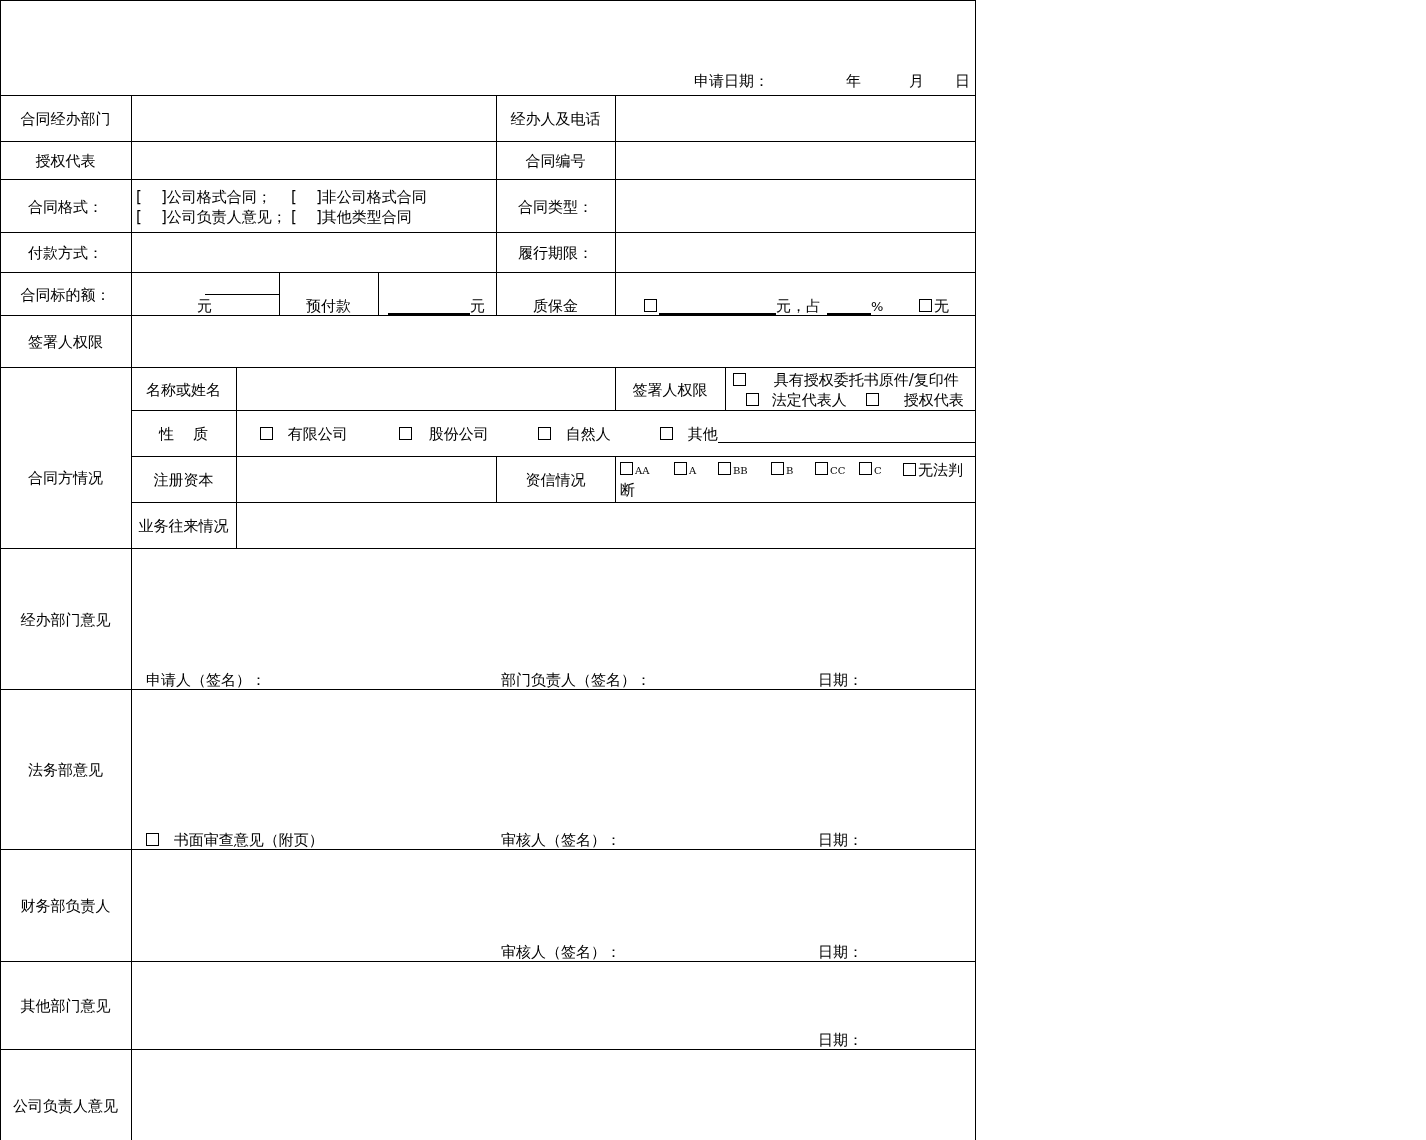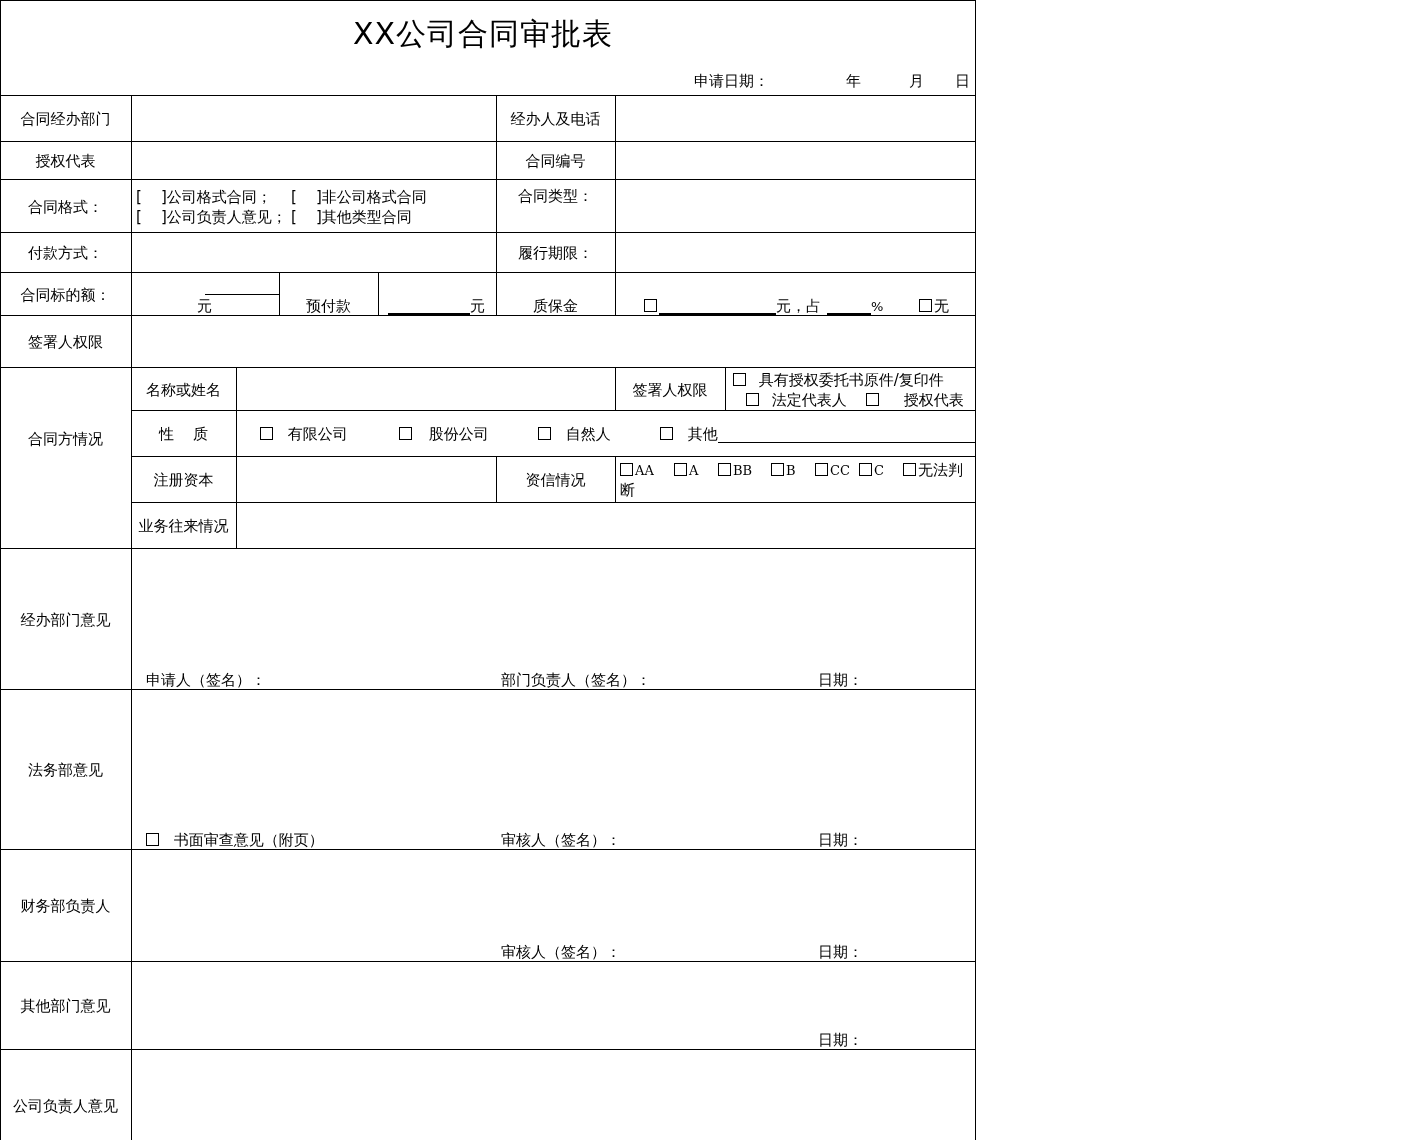--- a/index.html
+++ b/index.html
@@ -10,21 +10,21 @@
   }
   .form { position: absolute; left: 0; top: 0; width: 976px; height: 1140px; }
   .hl { position: absolute; height: 1px; background: #000; }
   .vl { position: absolute; width: 1px; background: #000; }
   .t { position: absolute; white-space: nowrap; line-height: 20px; }
   .c { text-align: center; }
   .title { font-size: 30px; line-height: 36px; letter-spacing: 1px; }
   .box { display: inline-block; width: 11px; height: 11px; border: 1px solid #000;
          vertical-align: -1px; margin-right: 2px; cursor: pointer; }
   .small { font-size: 13px; }
-  .serif { font-family: "DejaVu Serif", "Liberation Serif", serif; font-size: 13px; }
+  .serif { font-family: "DejaVu Serif", "Liberation Serif", serif; font-size: 10px; }
   .uline { position: absolute; height: 1px; background: #000; }
   .uline.thick { height: 2px; }
   .field { position: absolute; background: transparent; }
 </style>
 </head>
 <body>
 
 <div class="form">
 
   <div class="hl" style="left:0;top:0;width:976px"></div>
@@ -51,42 +51,41 @@
   <div class="vl" style="left:496px;top:95px;height:220px"></div>
   <div class="vl" style="left:615px;top:95px;height:220px"></div>
   <div class="vl" style="left:279px;top:272px;height:43px"></div>
   <div class="vl" style="left:378px;top:272px;height:43px"></div>
   <div class="vl" style="left:236px;top:367px;height:181px"></div>
   <div class="vl" style="left:615px;top:367px;height:43px"></div>
   <div class="vl" style="left:725px;top:367px;height:43px"></div>
   <div class="vl" style="left:496px;top:456px;height:46px"></div>
   <div class="vl" style="left:615px;top:456px;height:46px"></div>
 
-  <div class="t title" style="left:353px;top:16px">XX公司合同审批表</div>
   <div class="t" style="left:694px;top:71px">申请日期：</div>
   <div class="t" style="left:846px;top:71px">年</div>
   <div class="t" style="left:909px;top:71px">月</div>
   <div class="t" style="left:955px;top:71px">日</div>
 
   <div class="t c" style="left:0;width:131px;top:109px">合同经办部门</div>
   <div class="field" style="left:132px;top:96px;width:364px;height:45px"></div>
   <div class="t c" style="left:496px;width:119px;top:109px">经办人及电话</div>
   <div class="field" style="left:616px;top:96px;width:359px;height:45px"></div>
 
   <div class="t c" style="left:0;width:131px;top:151px">授权代表</div>
   <div class="field" style="left:132px;top:142px;width:364px;height:37px"></div>
   <div class="t c" style="left:496px;width:119px;top:151px">合同编号</div>
   <div class="field" style="left:616px;top:142px;width:359px;height:37px"></div>
 
   <div class="t c" style="left:0;width:131px;top:197px">合同格式：</div>
   <div class="t" style="left:136px;top:187px;white-space:pre">[    ]公司格式合同；</div>
   <div class="t" style="left:291px;top:187px;white-space:pre">[    ]非公司格式合同</div>
   <div class="t" style="left:136px;top:207px;white-space:pre">[    ]公司负责人意见；</div>
   <div class="t" style="left:291px;top:207px;white-space:pre">[    ]其他类型合同</div>
-  <div class="t c" style="left:496px;width:119px;top:186px">合同类型：</div>
+  <div class="t c" style="left:496px;width:119px;top:197px">合同类型：</div>
   <div class="field" style="left:616px;top:180px;width:359px;height:52px"></div>
 
   <div class="t c" style="left:0;width:131px;top:243px">付款方式：</div>
   <div class="field" style="left:132px;top:233px;width:364px;height:39px"></div>
   <div class="t c" style="left:496px;width:119px;top:243px">履行期限：</div>
   <div class="field" style="left:616px;top:233px;width:359px;height:39px"></div>
 
   <div class="t c" style="left:0;width:131px;top:285px">合同标的额：</div>
   <div class="uline" style="left:205px;top:294px;width:74px"></div>
   <div class="field" style="left:132px;top:273px;width:147px;height:42px"></div>
@@ -100,28 +99,28 @@
   <div class="uline thick" style="left:659px;top:313px;width:117px"></div>
   <div class="t" style="left:776px;top:296px">元，占</div>
   <div class="uline thick" style="left:827px;top:313px;width:44px"></div>
   <div class="t small" style="left:871px;top:297px">%</div>
   <span class="box" style="position:absolute;left:919px;top:299px"></span>
   <div class="t" style="left:934px;top:296px">无</div>
 
   <div class="t c" style="left:0;width:131px;top:332px">签署人权限</div>
   <div class="field" style="left:132px;top:316px;width:843px;height:51px"></div>
 
-  <div class="t c" style="left:0;width:131px;top:429px">合同方情况</div>
+  <div class="t c" style="left:0;width:131px;top:468px">合同方情况</div>
 
   <div class="t c" style="left:131px;width:105px;top:380px">名称或姓名</div>
   <div class="field" style="left:237px;top:368px;width:378px;height:42px"></div>
   <div class="t c" style="left:615px;width:110px;top:380px">签署人权限</div>
   <div class="t" style="left:733px;top:370px">
     <span class="box"></span>
-    <span style="margin-left:6px">具有授权委托书原件/复印件</span>
+    <span style="margin-left:21px">具有授权委托书原件/复印件</span>
   </div>
   <div class="t" style="left:746px;top:390px">
     <span class="box"></span>
     <span style="margin-left:6px">法定代表人</span>
   </div>
   <div class="t" style="left:866px;top:390px">
     <span class="box"></span>
     <span style="margin-left:18px">授权代表</span>
   </div>
 

